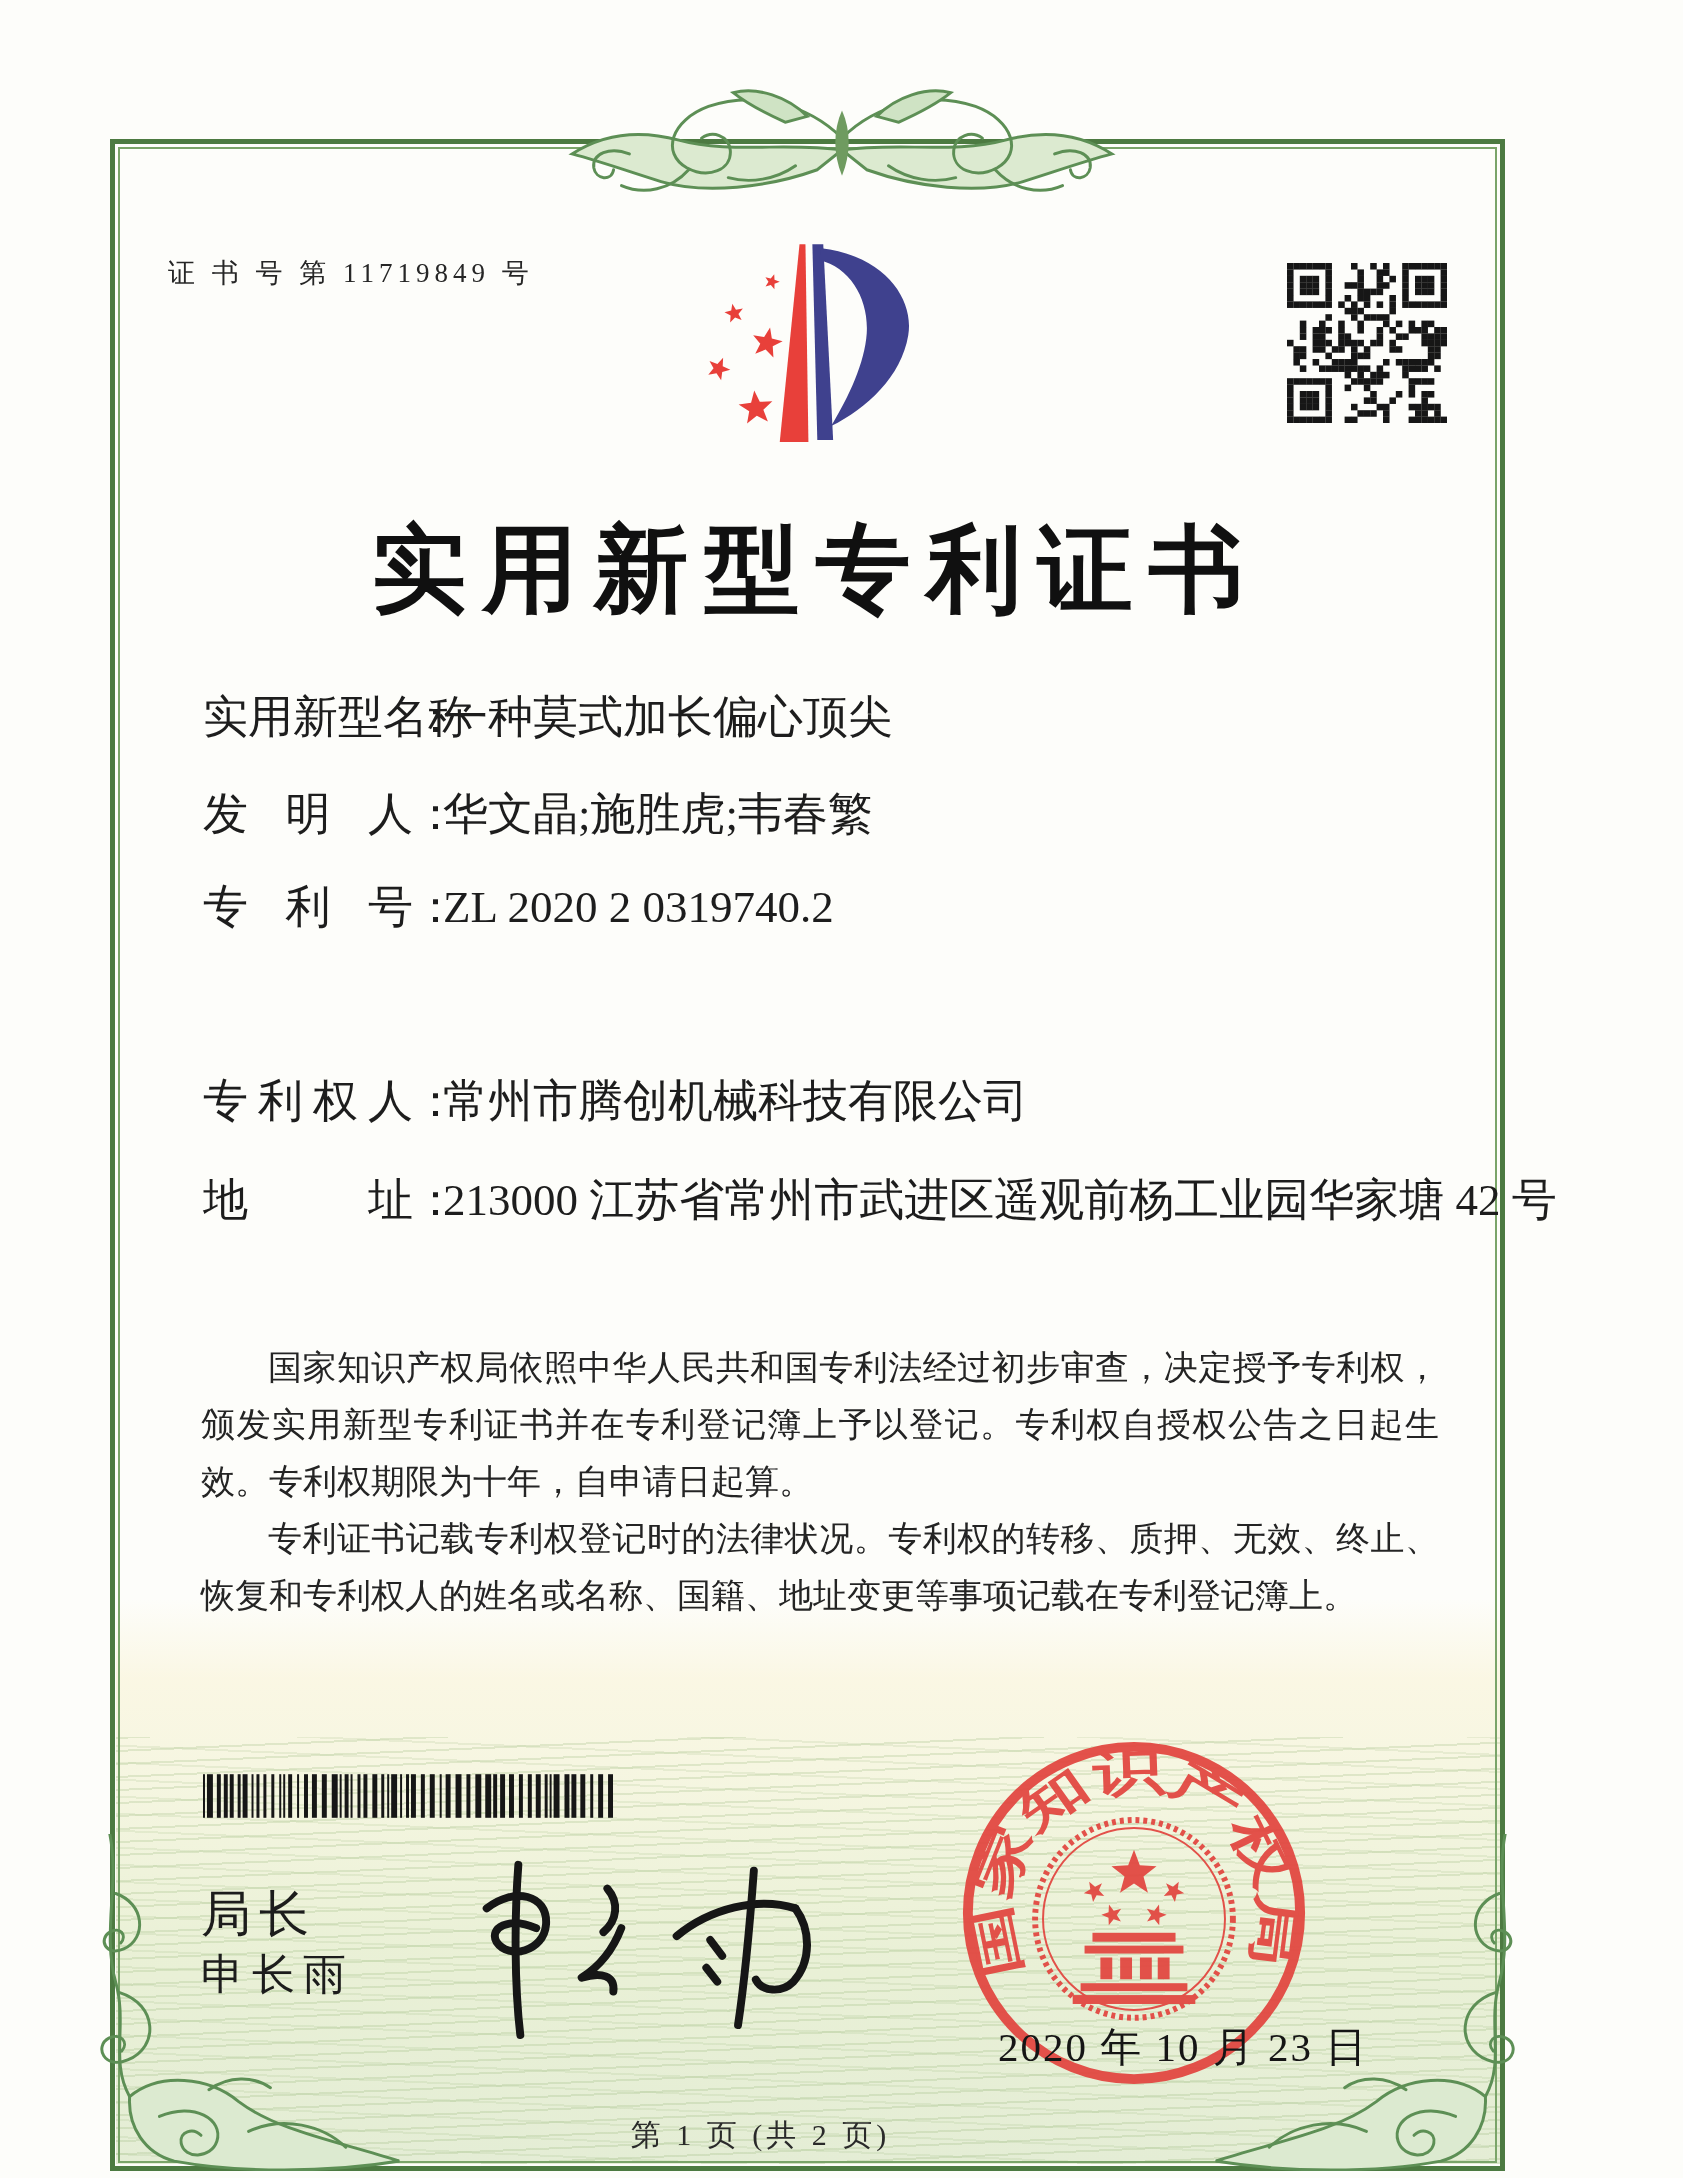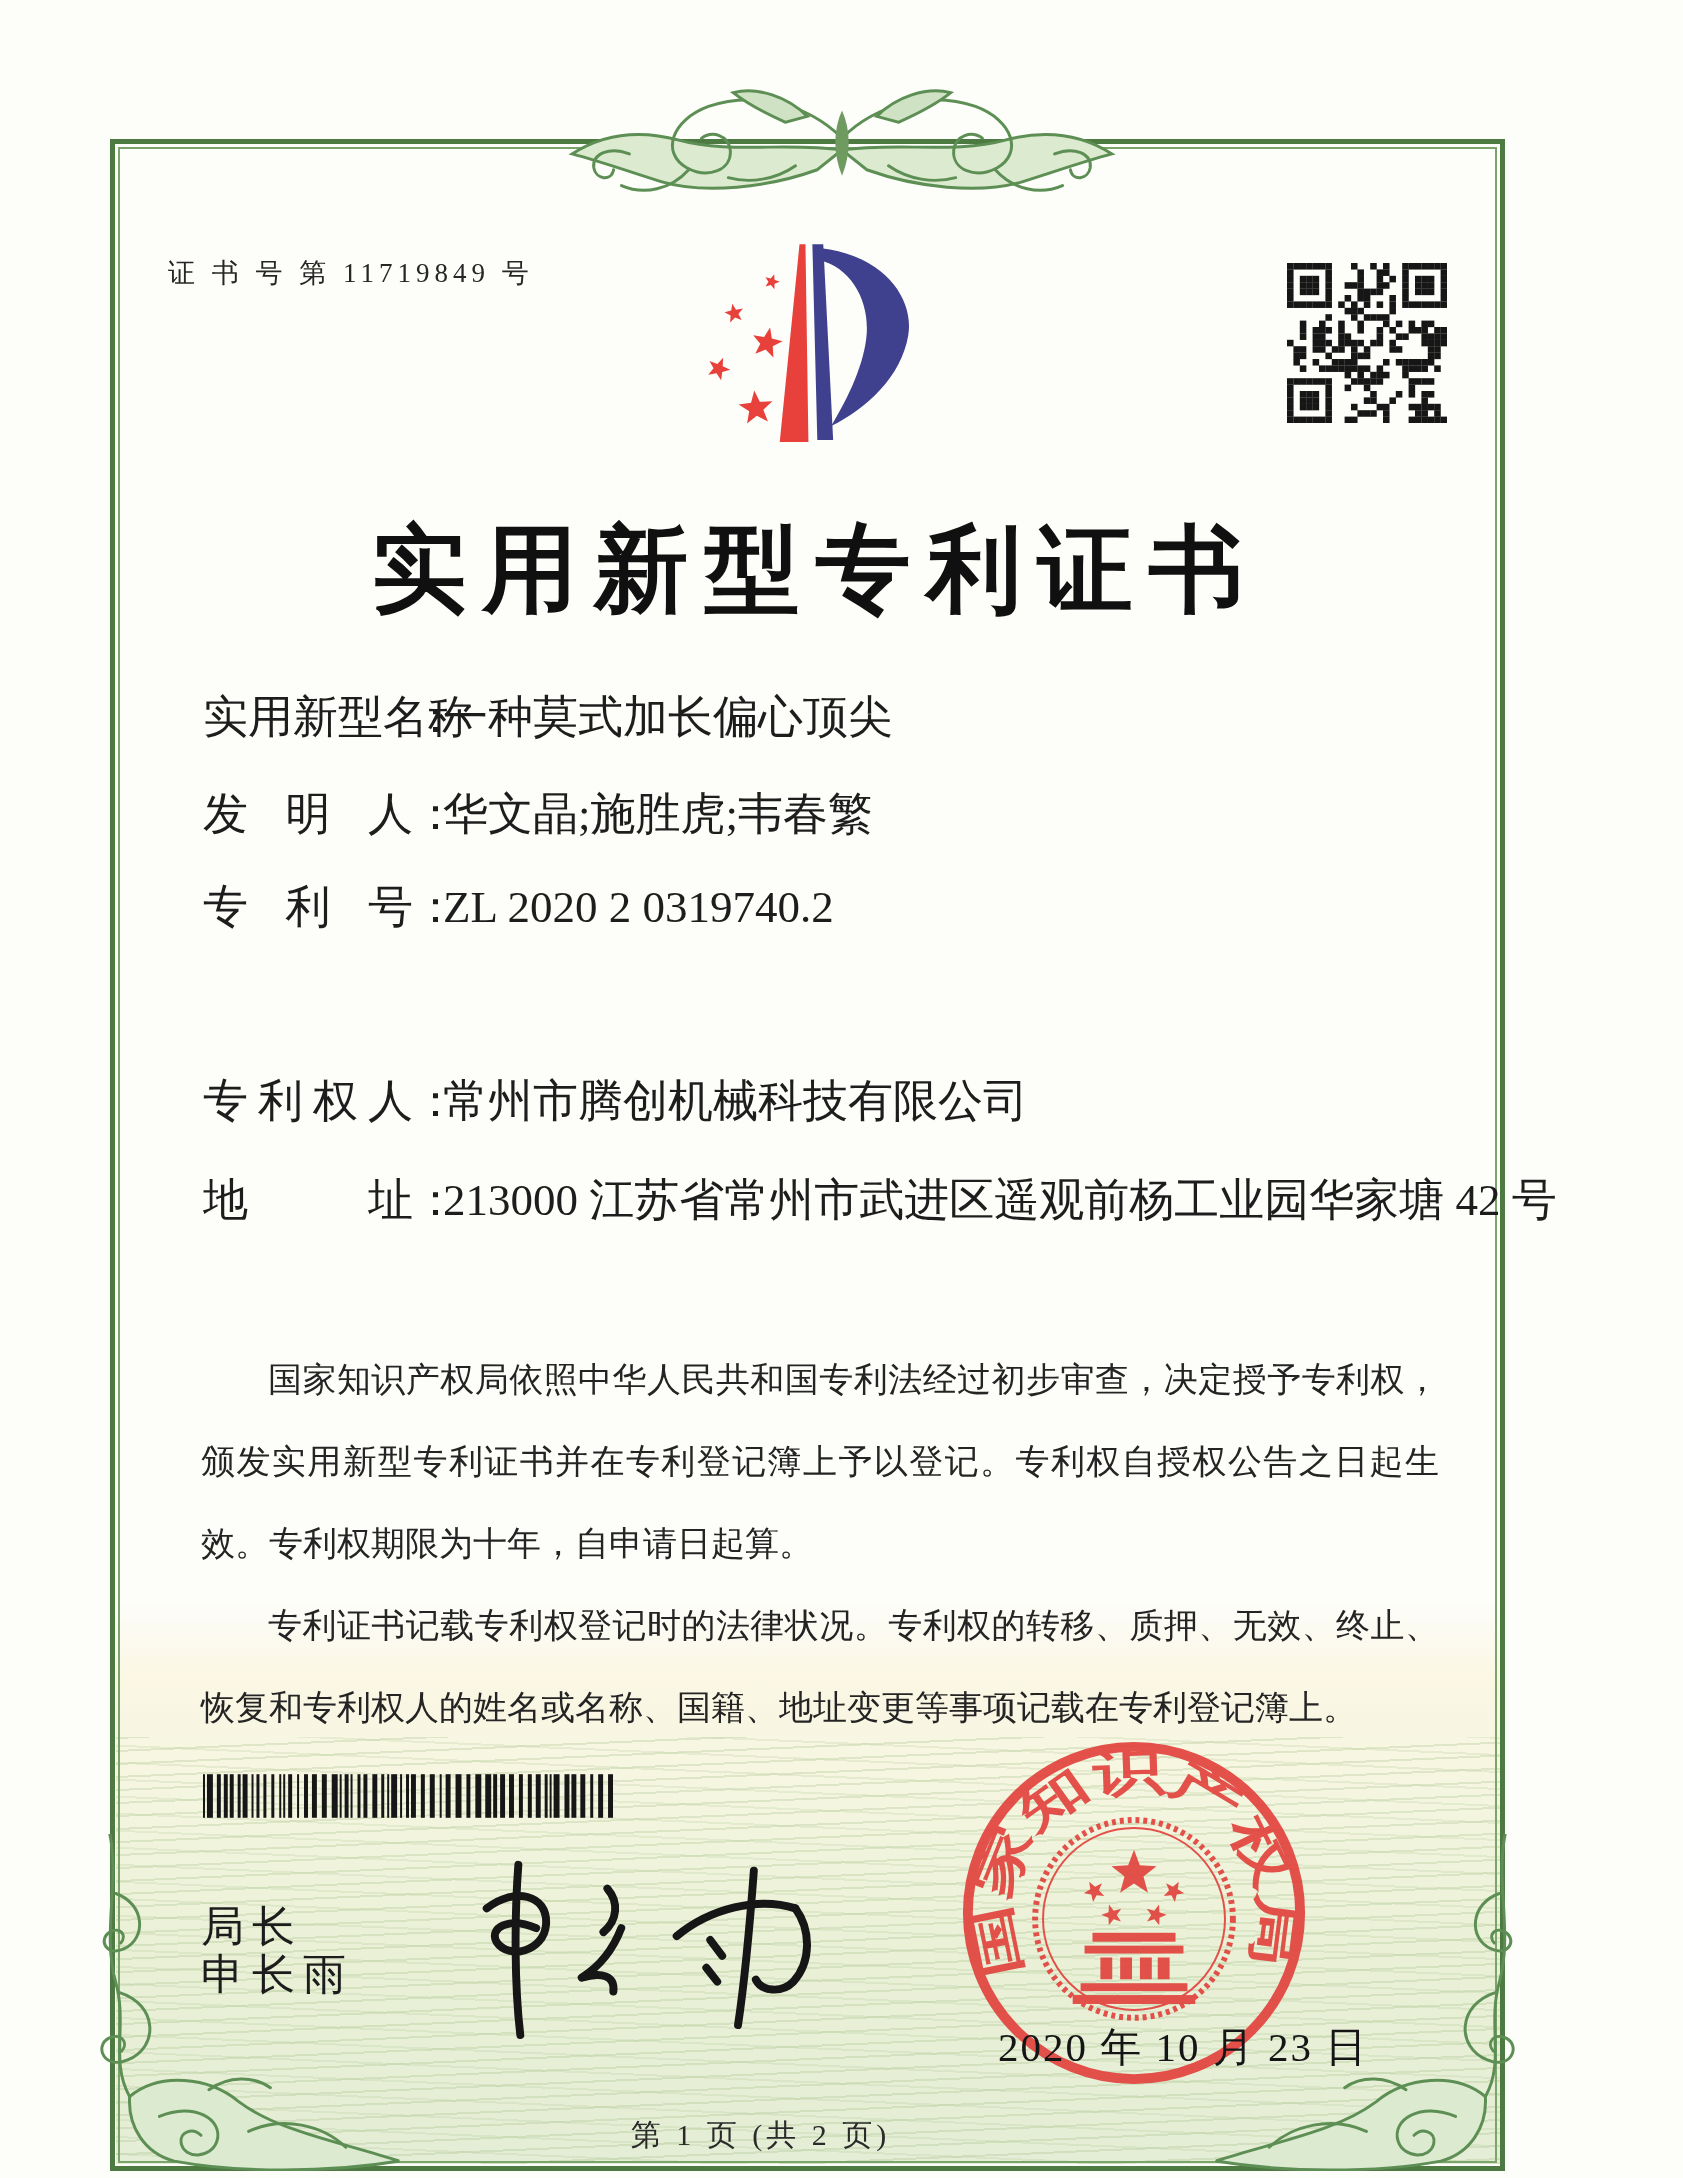--- a/index.html
+++ b/index.html
@@ -32,26 +32,26 @@
 
   
   .row{position:absolute;left:203px;font-size:45px;white-space:nowrap;z-index:3;color:#1d1d1d;}
   .lbl{display:inline-block;width:210px;text-align:justify;text-align-last:justify;vertical-align:top;}
   .colon{display:inline-block;width:30px;}
   .r0{top:687px}.r1{top:784px}.r2{top:877px}.r3{top:976px}.r4{top:1071px}.r5{top:1170px}.r6{top:1263px}
   .pair2{position:absolute;left:579px;top:0;}
 
   
   .paras{position:absolute;left:201px;top:1339px;width:1238px;z-index:3;}
-  .paras p{margin:0;font-size:34px;line-height:82px;text-align:justify;text-indent:67px;color:#242424;}
+  .paras p{margin:0;font-size:34px;line-height:57px;text-align:justify;text-indent:67px;color:#242424;}
 
   
   .barcode{position:absolute;left:203px;top:1774px;z-index:3;}
-  .director-label{position:absolute;left:201px;top:1881px;font-size:43px;z-index:3;
-                  font-family:Liberation Sans, sans-serif;letter-spacing:8px;margin-top:17px;}
+  .director-label{position:absolute;left:201px;top:1881px;font-size:50px;z-index:3;
+                  font-family:Liberation Sans, sans-serif;letter-spacing:8px;}
   .director-name{position:absolute;left:201px;top:1946px;font-size:43px;z-index:3;
                  font-family:"Liberation Sans","DejaVu Sans",sans-serif;letter-spacing:8px;}
   .signature{position:absolute;left:457px;top:1837px;z-index:4;}
   .seal{position:absolute;left:956px;top:1735px;z-index:3;opacity:.93;}
   .seal-date{position:absolute;left:998px;top:2020px;font-size:41px;letter-spacing:2px;z-index:5;color:#151515;}
   .page-footer{position:absolute;left:0;top:2115px;width:1683px;text-align:center;font-size:30px;
                letter-spacing:4px;z-index:3;transform:translateX(-81px);color:#2a2a2a;}
 </style>
 </head>
 <body>

